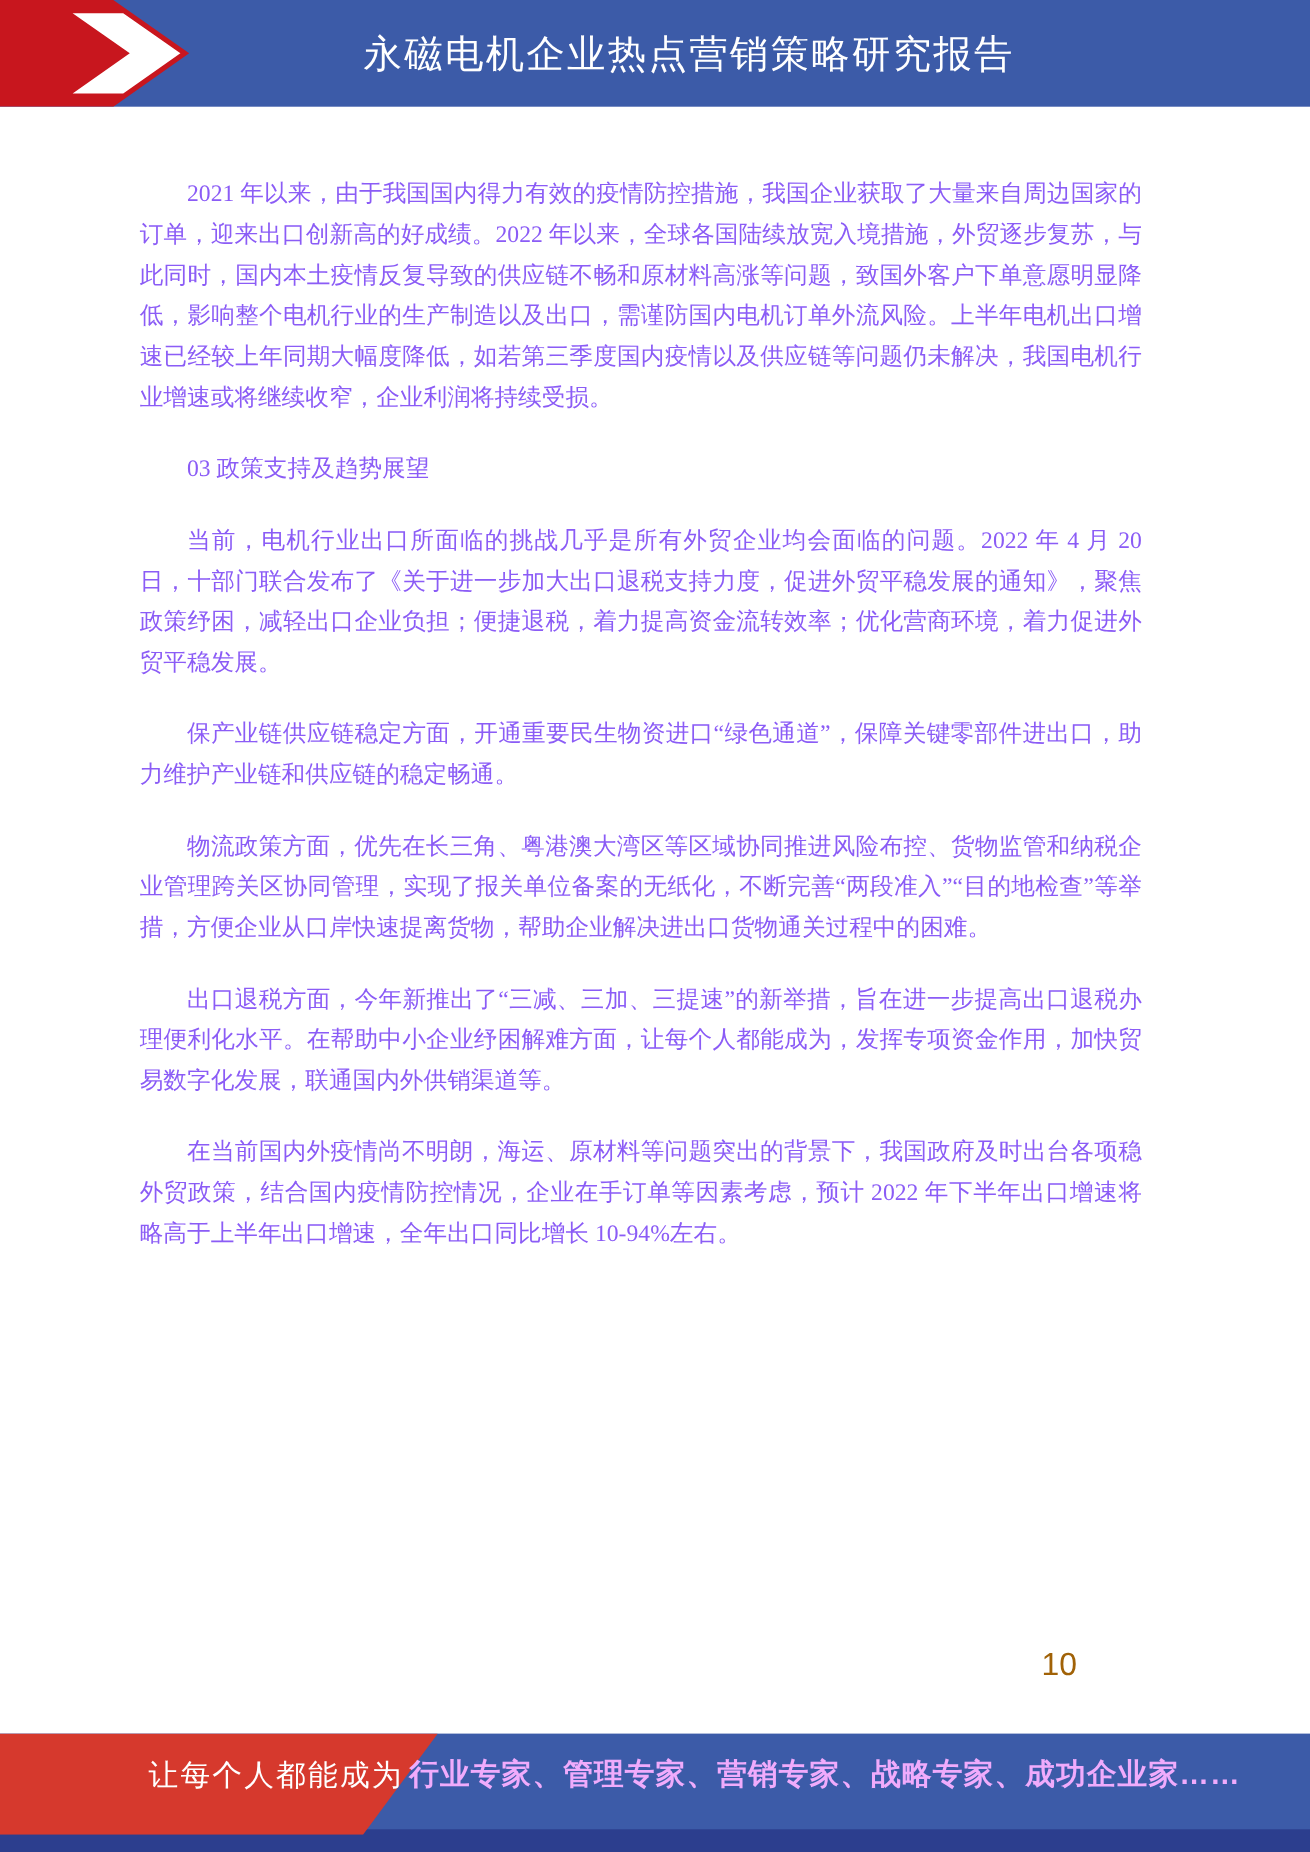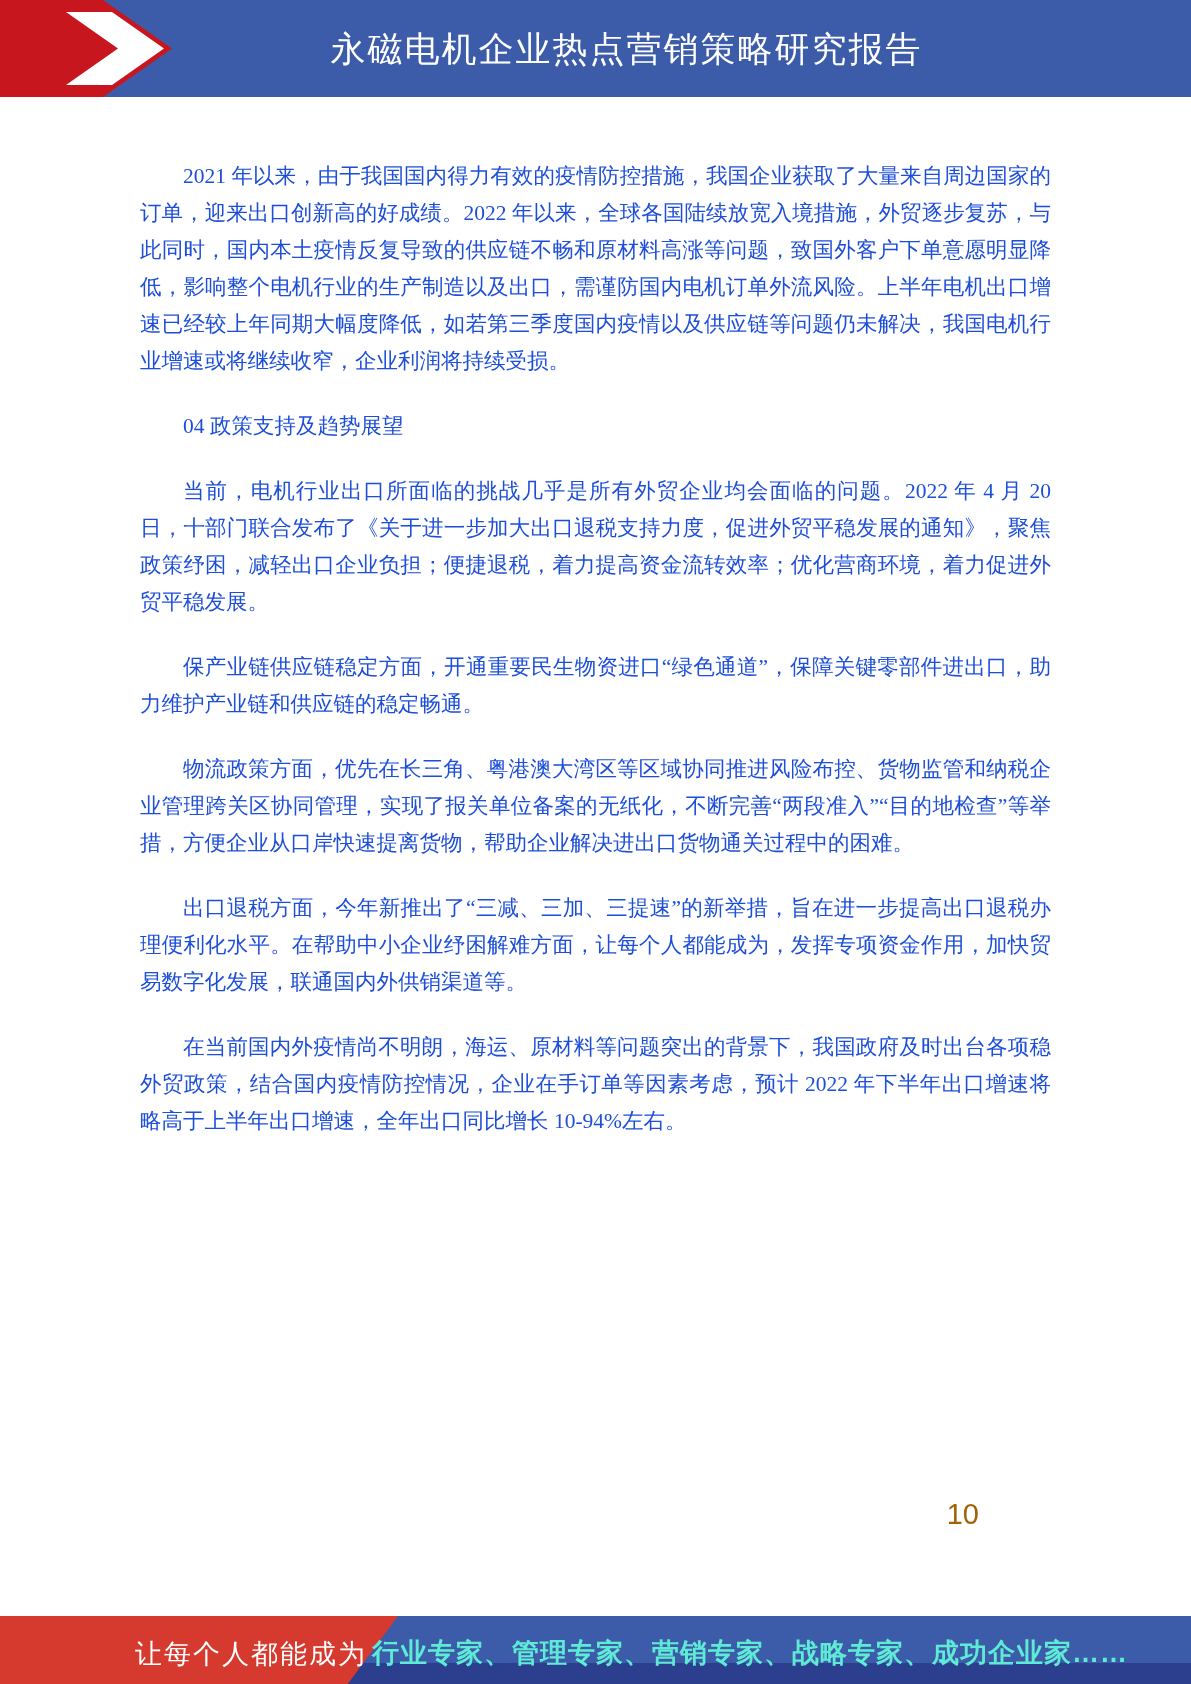--- a/index.html
+++ b/index.html
@@ -23,76 +23,76 @@
   .header-title {
     position: absolute; left: 0; top: 50%; transform: translateY(-50%);
     width: 100%; text-align: center;
     color: #ffffff; font-size: 35px; font-weight: normal; letter-spacing: 2px;
     font-family: "Liberation Sans", "DejaVu Sans", sans-serif;
     padding-left: 31px;
   }
 
   
   .content {
-    position: absolute; left: 140px; top: 158px; width: 911px;
-    color: #1d4ed8;
+    position: absolute; left: 127px; top: 158px; width: 911px;
+    color: #8b5cf6;
   }
   .para {
     font-size: 21.5px; line-height: 37px;
     text-align: justify; text-indent: 2em;
     margin: 0 0 28px 0;
     word-break: break-all;
   }
   .page-number {
     position: absolute; top: 1498px; right: 212px;
     font-size: 29px; color: #a16207;
     font-family: "Liberation Sans", "DejaVu Sans", sans-serif;
   }
 
   
   .footer {
-    position: absolute; left: 0; bottom: 0; width: 100%; height: 68px;
+    position: absolute; left: 0; bottom: 0; width: 100%; height: 108px;
     background: var(--footer_blue);
   }
   .footer-navy {
     position: absolute; left: 0; bottom: 0; width: 100%; height: 21px;
     background: var(--footer_navy);
   }
   .footer-red-svg {
     position: absolute; left: 0; top: 0; width: 398px; height: 92px; display: block;
     z-index: 2;
   }
   .footer-red-svg polygon { fill: var(--footer_red); }
   .footer-left-text {
     position: absolute; left: 135px; top: 20px; z-index: 3;
     color: #ffffff; font-size: 27px; letter-spacing: 2px;
     font-family: "Liberation Sans", "DejaVu Sans", sans-serif;
   }
   .footer-right-text {
     position: absolute; left: 372px; top: 19px; z-index: 3;
-    color: #5eead4; font-size: 27px; font-weight: bold; letter-spacing: 1px;
+    color: #f0abfc; font-size: 27px; font-weight: bold; letter-spacing: 1px;
     font-family: "Liberation Sans", "DejaVu Sans", sans-serif;
   }
 </style>
 </head>
 <body>
 
 <div class="page">
 
   <div class="header">
     <svg class="header-arrow" viewBox="0 0 185 97" aria-hidden="true">
       <polygon class="arrow-red" points="0,0 103,0 172,48.5 103,97 0,97"></polygon>
       <polygon class="arrow-white" points="66,12 112,12 164,48.5 112,85 66,85 118,48.5"></polygon>
     </svg>
     <div class="header-title">永磁电机企业热点营销策略研究报告</div>
   </div>
 
   <div class="content">
     <p class="para">2021 年以来，由于我国国内得力有效的疫情防控措施，我国企业获取了大量来自周边国家的订单，迎来出口创新高的好成绩。2022 年以来，全球各国陆续放宽入境措施，外贸逐步复苏，与此同时，国内本土疫情反复导致的供应链不畅和原材料高涨等问题，致国外客户下单意愿明显降低，影响整个电机行业的生产制造以及出口，需谨防国内电机订单外流风险。上半年电机出口增速已经较上年同期大幅度降低，如若第三季度国内疫情以及供应链等问题仍未解决，我国电机行业增速或将继续收窄，企业利润将持续受损。</p>
-    <p class="para">04 政策支持及趋势展望</p>
+    <p class="para">03 政策支持及趋势展望</p>
     <p class="para">当前，电机行业出口所面临的挑战几乎是所有外贸企业均会面临的问题。2022 年 4 月 20 日，十部门联合发布了《关于进一步加大出口退税支持力度，促进外贸平稳发展的通知》，聚焦政策纾困，减轻出口企业负担；便捷退税，着力提高资金流转效率；优化营商环境，着力促进外贸平稳发展。</p>
     <p class="para">保产业链供应链稳定方面，开通重要民生物资进口“绿色通道”，保障关键零部件进出口，助力维护产业链和供应链的稳定畅通。</p>
     <p class="para">物流政策方面，优先在长三角、粤港澳大湾区等区域协同推进风险布控、货物监管和纳税企业管理跨关区协同管理，实现了报关单位备案的无纸化，不断完善“两段准入”“目的地检查”等举措，方便企业从口岸快速提离货物，帮助企业解决进出口货物通关过程中的困难。</p>
     <p class="para">出口退税方面，今年新推出了“三减、三加、三提速”的新举措，旨在进一步提高出口退税办理便利化水平。在帮助中小企业纾困解难方面，让每个人都能成为，发挥专项资金作用，加快贸易数字化发展，联通国内外供销渠道等。</p>
     <p class="para">在当前国内外疫情尚不明朗，海运、原材料等问题突出的背景下，我国政府及时出台各项稳外贸政策，结合国内疫情防控情况，企业在手订单等因素考虑，预计 2022 年下半年出口增速将略高于上半年出口增速，全年出口同比增长 10-94%左右。</p>
   </div>
 
   <div class="page-number">10</div>
 
   <div class="footer">

